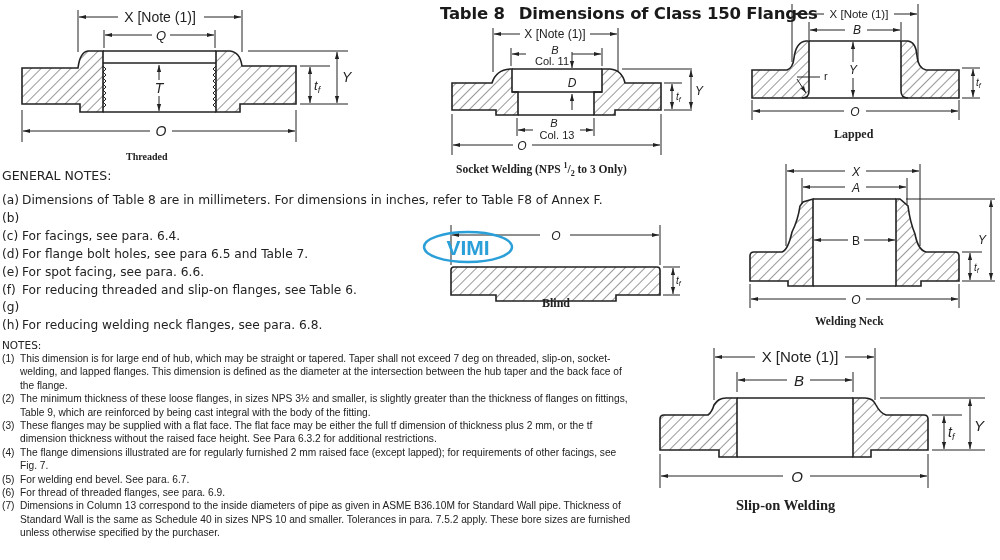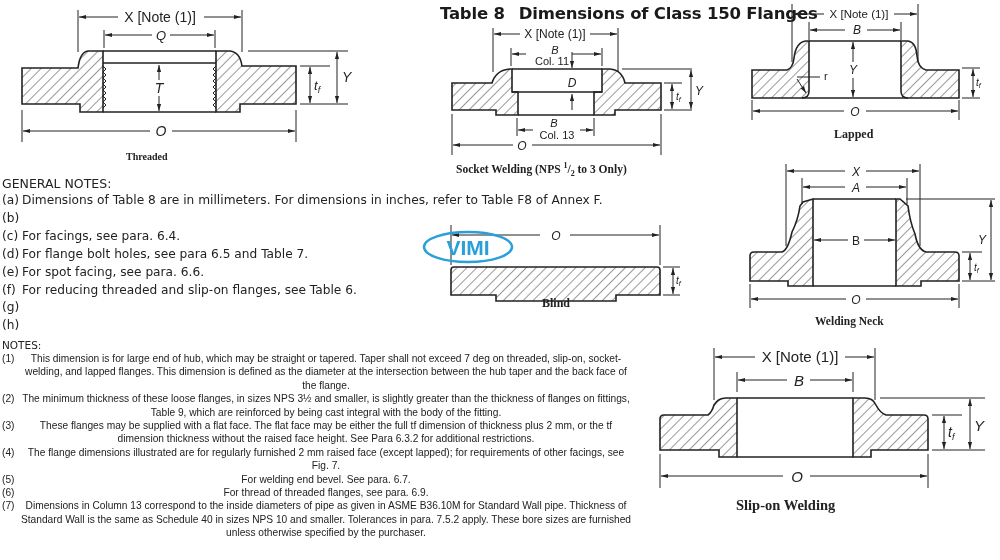--- a/index.html
+++ b/index.html
@@ -4,29 +4,29 @@
   <style>
     html, body { margin: 0; padding: 0; background: #ffffff; }
     body { width: 1000px; height: 560px; position: relative; overflow: hidden; font-family: "Liberation Sans", "DejaVu Sans", sans-serif; color: #222; }
     .abs { position: absolute; }
     svg { position: absolute; overflow: visible; }
     svg text { font-family: "Liberation Sans", "DejaVu Sans", sans-serif; fill: #222; }
     .title { left: 440px; top: 4px; font-size: 16.5px; font-weight: bold; font-family: "DejaVu Sans", sans-serif; letter-spacing: -0.2px; color:#1a1a1a; white-space: nowrap; }
     .title .gap { display:inline-block; width: 14px; }
     .caption { font-weight: bold; font-size: 12px; white-space: nowrap; font-family: Liberation Serif, serif; }
     .caption.big { font-size: 10px; }
-    .gen-head { left: 2px; top: 176px; font-size: 12.5px; font-family: "DejaVu Sans", sans-serif; white-space: nowrap; }
+    .gen-head { left: 2px; top: 168px; font-size: 12.5px; font-family: "DejaVu Sans", sans-serif; white-space: nowrap; }
     .gen-list { left: 2px; top: 192px; font-family: "DejaVu Sans", sans-serif; font-size: 12.2px; line-height: 17.9px; white-space: nowrap; }
     .gen-list .row { display: flex; }
     .gen-list .lbl { width: 20px; flex: none; }
     .notes-head { left: 2px; top: 339px; font-size: 10.5px; font-family: "DejaVu Sans", sans-serif; }
     .notes { left: 2px; top: 352px; width: 630px; font-family: "Liberation Sans", sans-serif; font-size: 10.2px; line-height: 13.4px; }
     .notes .row { display: flex; }
     .notes .lbl { width: 18px; flex: none; }
-    .notes .txt { flex: 1; text-align: center; }
+    .notes .txt { flex: 1; }
     .watermark { left: 422px; top: 229px; width: 92px; height: 36px; }
   </style>
 </head>
 <body>
 
 <svg width="0" height="0" style="position:absolute">
   <defs>
     <pattern id="hatch" patternUnits="userSpaceOnUse" width="7" height="7" patternTransform="rotate(45)">
       <line x1="0" y1="0" x2="0" y2="7" stroke="#333" stroke-width="1"></line>
     </pattern>
@@ -309,20 +309,21 @@
     </div>
   <div class="row">
       <span class="lbl">(f)</span>
       <span>For reducing threaded and slip-on flanges, see Table 6.</span>
     </div>
   <div class="row">
       <span class="lbl">(g)</span>
     </div>
   <div class="row">
       <span class="lbl">(h)</span>
+      <span>For reducing welding neck flanges, see para. 6.8.</span>
     </div>
 </div>
 
 <div class="abs notes-head">NOTES:</div>
 <div class="abs notes">
   <div class="row">
       <span class="lbl">(1)</span>
       <span class="txt">This dimension is for large end of hub, which may be straight or tapered. Taper shall not exceed 7 deg on threaded, slip-on, socket-welding, and lapped flanges. This dimension is defined as the diameter at the intersection between the hub taper and the back face of the flange.</span>
     </div>
   <div class="row">

